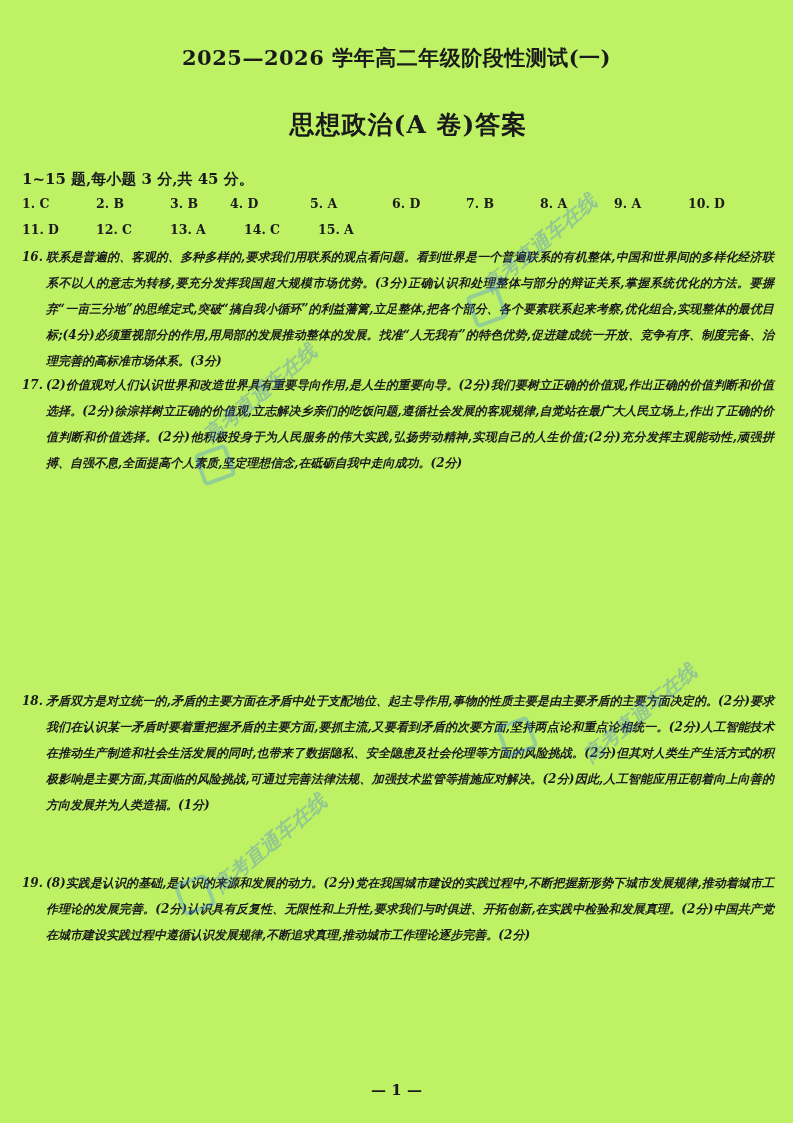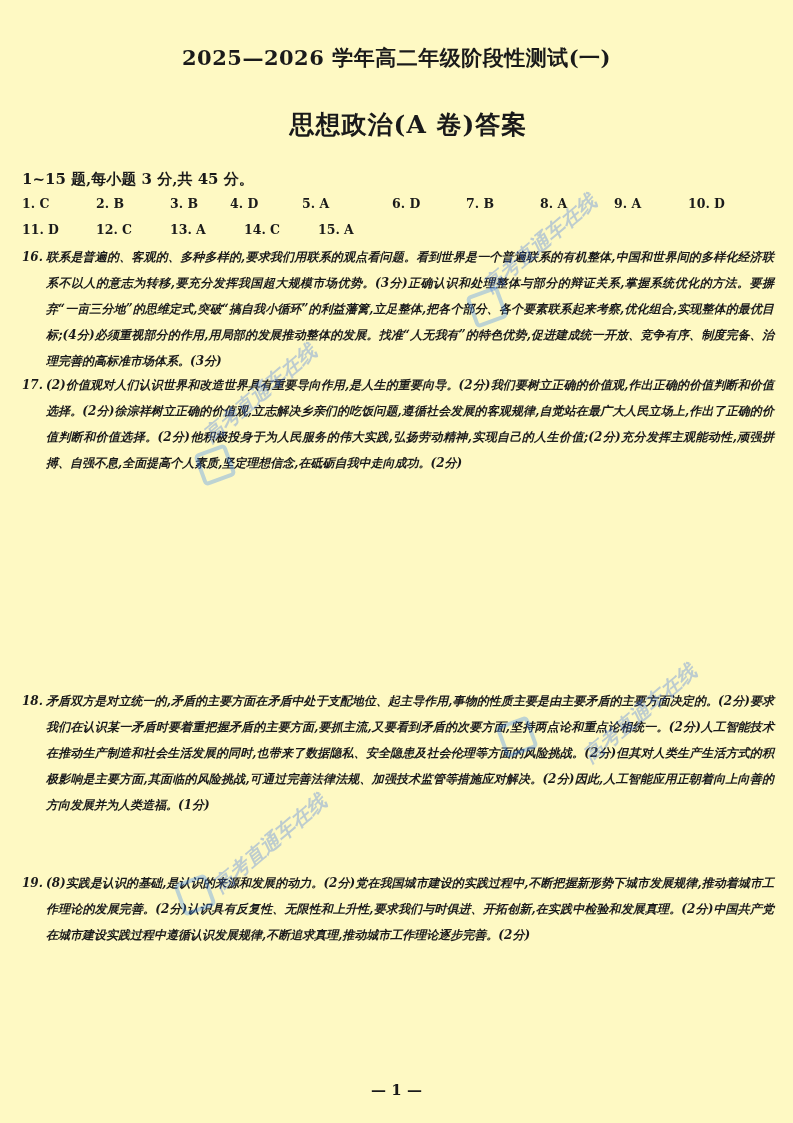--- a/index.html
+++ b/index.html
@@ -1,18 +1,18 @@
 <!DOCTYPE html>
 <html><head>
 <meta charset="utf-8">
 <style>
   html, body { margin: 0; padding: 0; background: #ffffff; }
   body { width: 793px; height: 1123px; position: relative; overflow: hidden;
          font-family: "DejaVu Serif", "Liberation Serif", serif; color: #1a1a1a; }
-  .page { position: absolute; left: 0; top: 0; width: 793px; height: 1123px; background: #fef9c3; }
+  .page { position: absolute; left: 0; top: 0; width: 793px; height: 1123px; background: #bef264; }
   .title1 { position: absolute; top: 44px; left: 0; width: 793px; text-align: center;
             font-size: 21px; font-weight: bold; letter-spacing: 0.5px; }
   .title2 { position: absolute; top: 108px; left: 0; width: 793px; text-align: center;
             font-size: 25px; font-weight: bold; letter-spacing: 1px; padding-left: 12px; }
   .intro { position: absolute; top: 170px; left: 22px; font-size: 15px; font-weight: bold; }
   .answers { position: absolute; left: 22px; font-size: 12.5px; font-weight: bold; }
   .answers span { position: absolute; white-space: nowrap; }
   .row1 { top: 196px; }
   .row2 { top: 222px; }
   .q { position: absolute; left: 22px; width: 752px; font-size: 12px; line-height: 26px;
@@ -39,21 +39,21 @@
   <div class="title1">2025—2026 学年高二年级阶段性测试(一)</div>
   <div class="title2">思想政治(A 卷)答案</div>
 
   <div class="intro">1~15 题,每小题 3 分,共 45 分。</div>
 
   <div class="answers row1">
     <span style="left:0px">1. C</span>
     <span style="left:74px">2. B</span>
     <span style="left:148px">3. B</span>
     <span style="left:208px">4. D</span>
-    <span style="left:280px">5. A</span>
+    <span style="left:288px">5. A</span>
     <span style="left:370px">6. D</span>
     <span style="left:444px">7. B</span>
     <span style="left:518px">8. A</span>
     <span style="left:592px">9. A</span>
     <span style="left:666px">10. D</span>
   </div>
   <div class="answers row2">
     <span style="left:0px">11. D</span>
     <span style="left:74px">12. C</span>
     <span style="left:148px">13. A</span>

